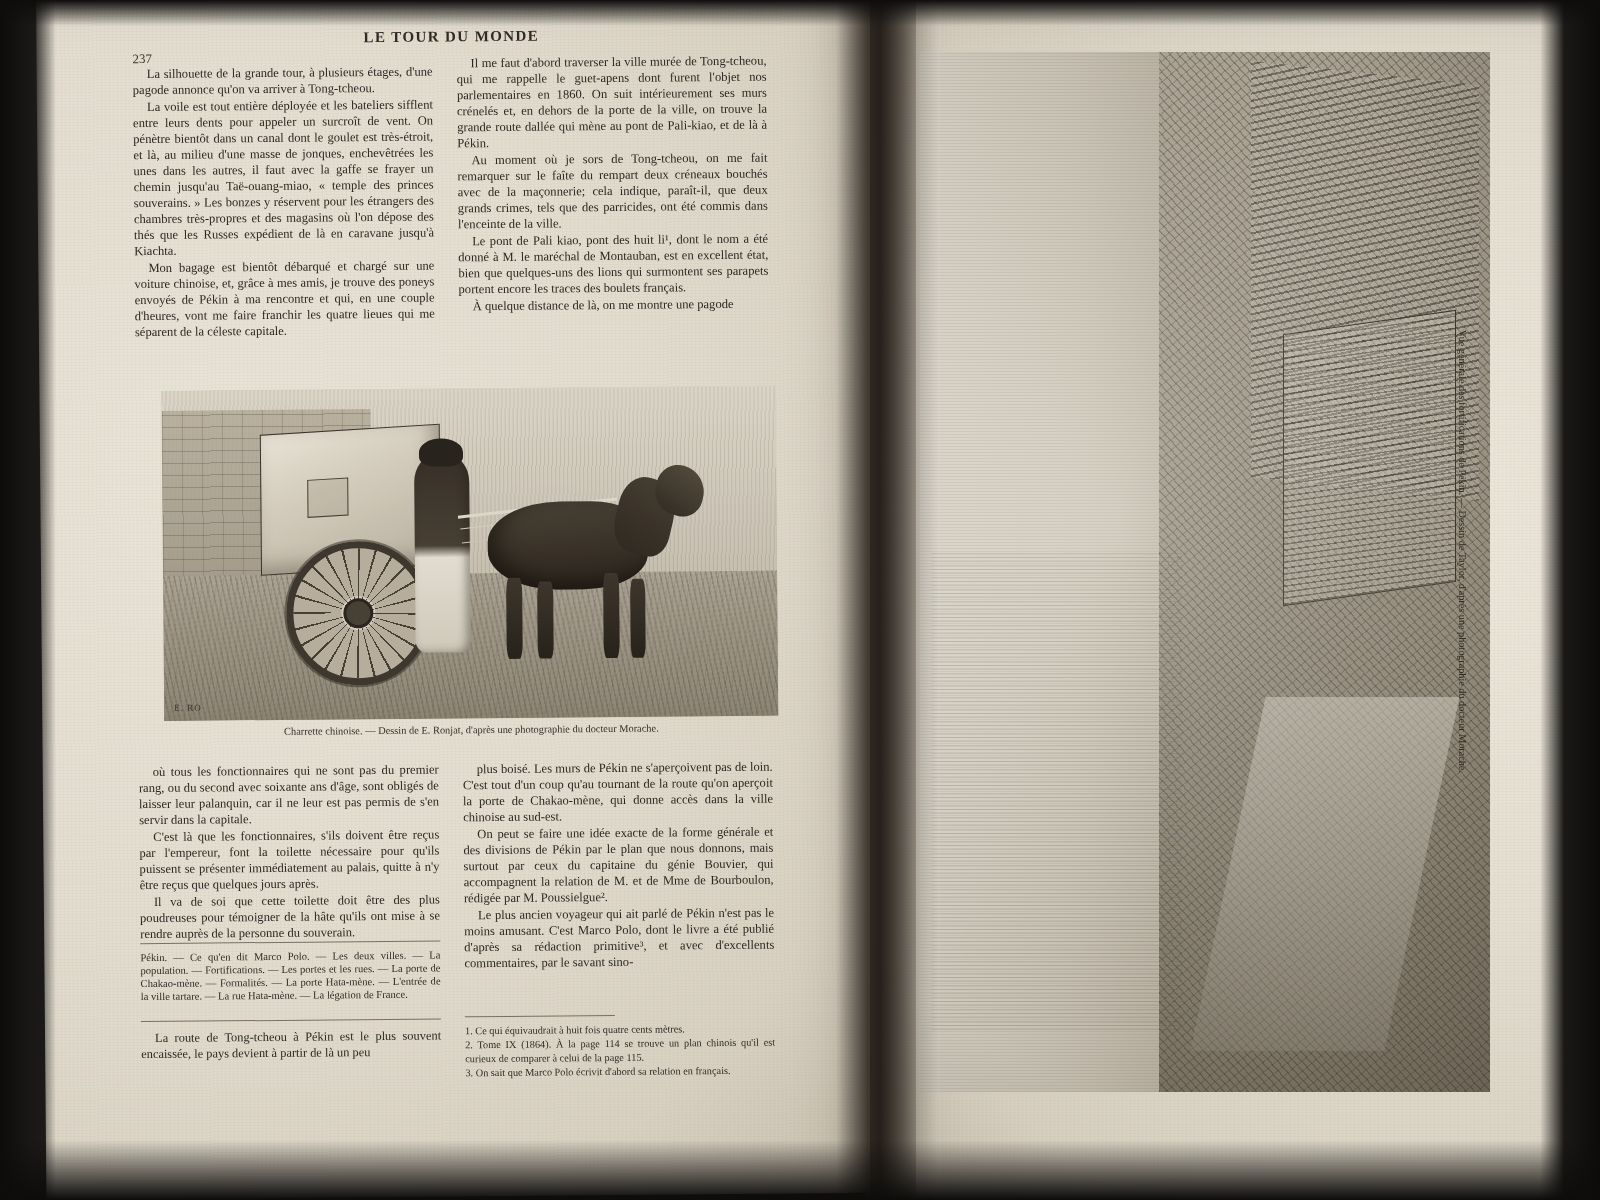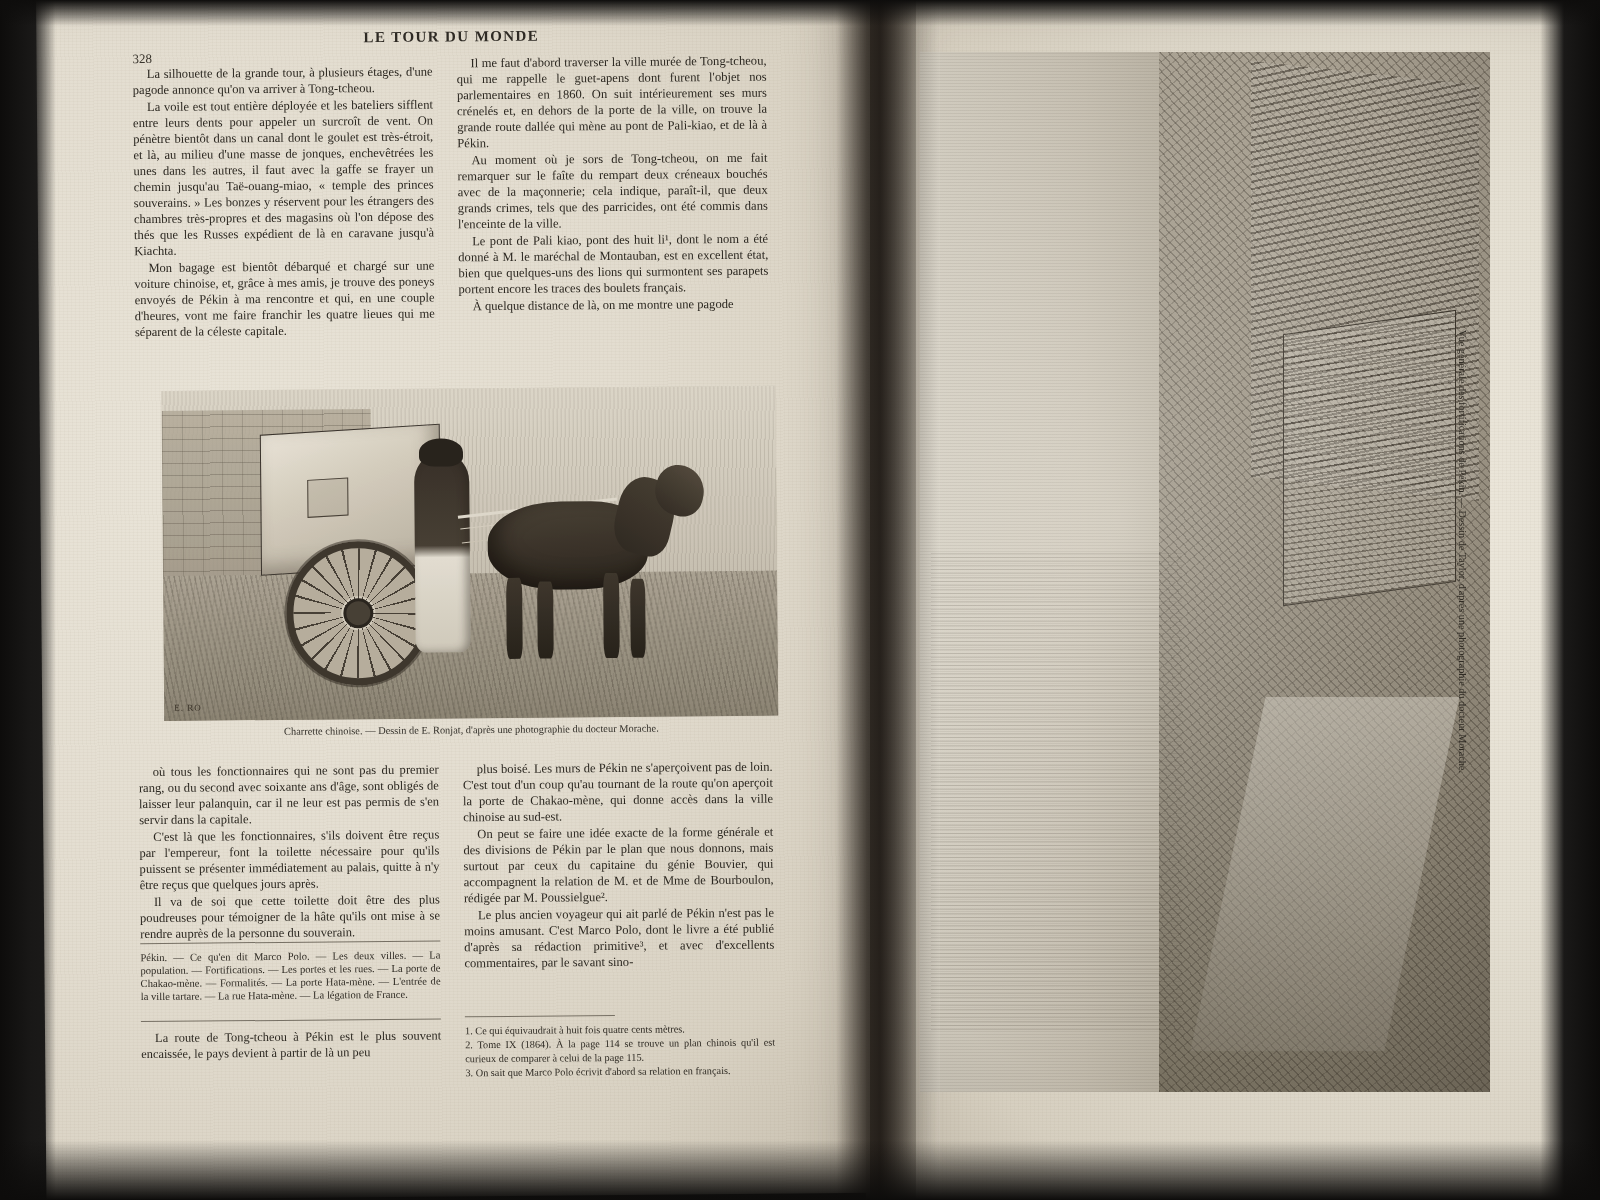--- a/index.html
+++ b/index.html
@@ -359,21 +359,21 @@
 <body>
 
 <div id="page">
   <div class="desk"></div>
 
   <div class="page-left">
     <div class="paper-grain"></div>
     <div class="lp-inner">
 
       <div class="running-head">LE TOUR DU MONDE</div>
-      <div class="folio">328</div>
+      <div class="folio">237</div>
 
       <div class="col col-a-top">
         <p class="first">La silhouette de la grande tour, à plusieurs étages, d'une pagode annonce qu'on va arriver à Tong-tcheou.</p>
         <p>La voile est tout entière déployée et les bateliers sifflent entre leurs dents pour appeler un surcroît de vent. On pénètre bientôt dans un canal dont le goulet est très-étroit, et là, au milieu d'une masse de jonques, enchevêtrées les unes dans les autres, il faut avec la gaffe se frayer un chemin jusqu'au Taë-ouang-miao, « temple des princes souverains. » Les bonzes y réservent pour les étrangers des chambres très-propres et des magasins où l'on dépose des thés que les Russes expédient de là en caravane jusqu'à Kiachta.</p>
         <p>Mon bagage est bientôt débarqué et chargé sur une voiture chinoise, et, grâce à mes amis, je trouve des poneys envoyés de Pékin à ma rencontre et qui, en une couple d'heures, vont me faire franchir les quatre lieues qui me séparent de la céleste capitale.</p>
       </div>
 
       <div class="col col-b-top">
         <p class="first">Il me faut d'abord traverser la ville murée de Tong-tcheou, qui me rappelle le guet-apens dont furent l'objet nos parlementaires en 1860. On suit intérieurement ses murs crénelés et, en dehors de la porte de la ville, on trouve la grande route dallée qui mène au pont de Pali-kiao, et de là à Pékin.</p>
         <p>Au moment où je sors de Tong-tcheou, on me fait remarquer sur le faîte du rempart deux créneaux bouchés avec de la maçonnerie; cela indique, paraît-il, que deux grands crimes, tels que des parricides, ont été commis dans l'enceinte de la ville.</p>

